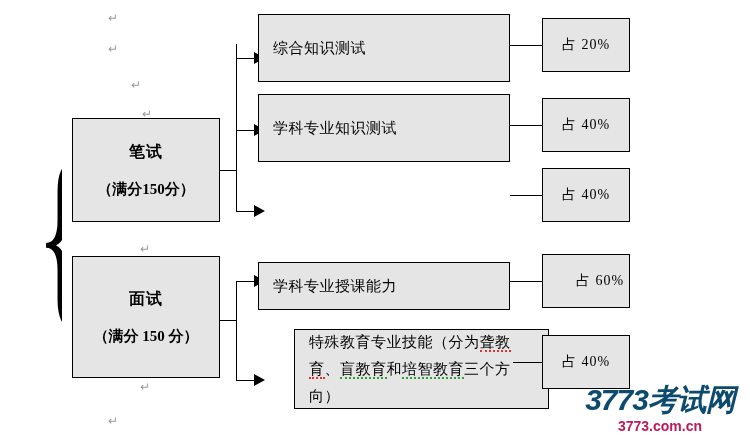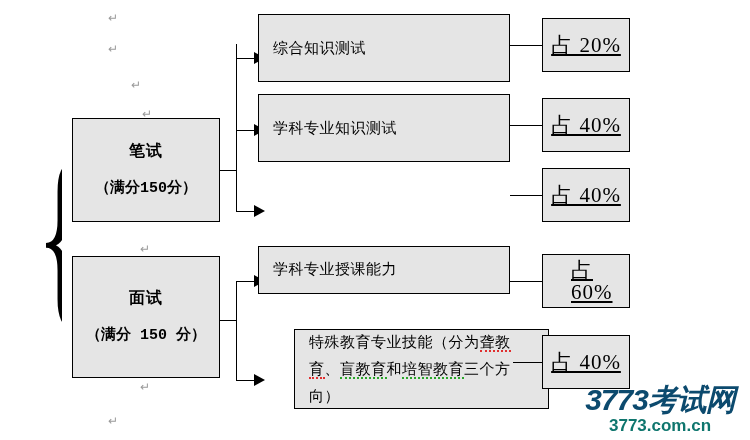--- a/index.html
+++ b/index.html
@@ -25,21 +25,20 @@
     display: flex;
     flex-direction: column;
     justify-content: center;
     color: #000000;
   }
 
   
   .stage-box {
     align-items: center;
     text-align: right;
-    font-family: Liberation Mono, monospace;
   }
   .stage-title {
     font-weight: bold;
     font-size: 16px;
     line-height: 26px;
     letter-spacing: 1px;
   }
   .stage-sub {
     font-weight: bold;
     font-size: 15px;
@@ -72,24 +71,23 @@
     border-bottom: 2px dotted #2aa52a;
     padding-bottom: 0px;
   }
 
   
   .percent-box {
     align-items: center;
     justify-content: center;
   }
   .percent-text {
-    font-size: 21px;
+    font-size: 14px;
     line-height: 22px;
     letter-spacing: 1px;
-    text-decoration: underline;
   }
 
   
   .vline {
     position: absolute;
     background: #000000;
     width: 1px;
   }
   .hline {
     position: absolute;
@@ -156,25 +154,25 @@
     font-size: 30px;
     font-weight: bold;
     font-style: italic;
     line-height: 32px;
     letter-spacing: -1px;
     color: #0c4a6e;
     white-space: nowrap;
   }
   #watermark .wm-sub {
     font-family: "Liberation Sans", sans-serif;
-    font-size: 17px;
+    font-size: 14px;
     font-weight: bold;
     line-height: 20px;
     letter-spacing: 0px;
-    color: #0f766e;
+    color: #be185d;
     white-space: nowrap;
   }
 </style>
 </head>
 <body>
 
 <div id="page">
 
   <span class="pilcrow" style="left:108px; top:12px;">↵</span>
   <span class="pilcrow" style="left:108px; top:43px;">↵</span>
@@ -223,21 +221,21 @@
 
   <div class="box content-box" style="left:258px; top:14px; width:252px; height:68px;">
     <div class="content-text">综合知识测试</div>
   </div>
 
   <div class="box content-box" style="left:258px; top:94px; width:252px; height:68px;">
     <div class="content-text">学科专业知识测试</div>
   </div>
 
 
-  <div class="box content-box" style="left:258px; top:246px; width:252px; height:48px;font-family:Liberation Mono, monospace;">
+  <div class="box content-box" style="left:258px; top:262px; width:252px; height:48px;">
     <div class="content-text">学科专业授课能力</div>
   </div>
 
   <div class="box content-box" style="left:258px; top:329px; width:255px; height:80px;margin-left:36px;">
     <div class="content-text two-line">
       <span>特殊教育专业技能（分为</span><span class="sq-red">聋教育</span><span>、</span><span class="sq-green">盲教育</span><span>和</span><span class="sq-green">培智教育</span><span>三个方向）</span>
     </div>
   </div>
 
   <div class="hline" style="left:510px; top:45px; width:32px;"></div>

